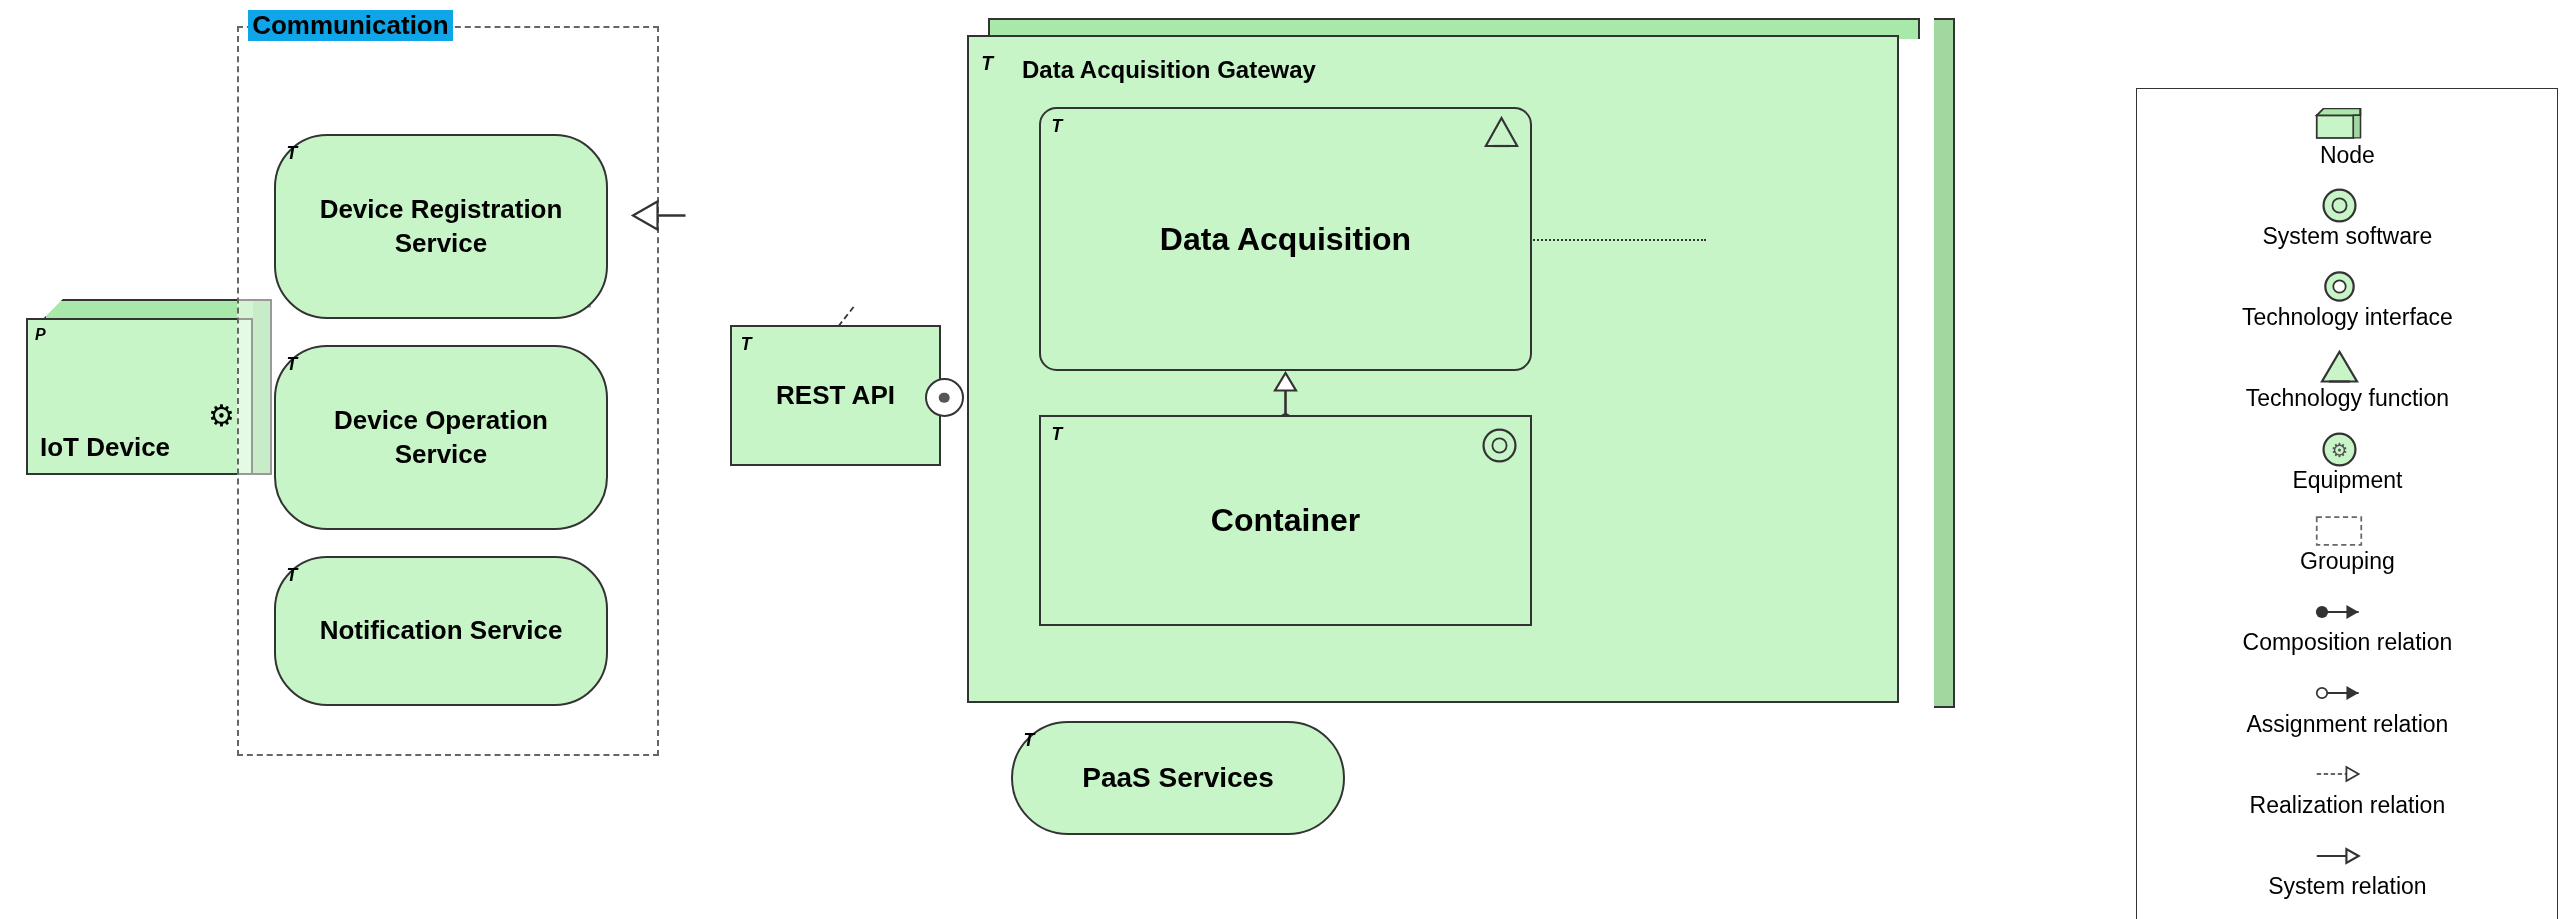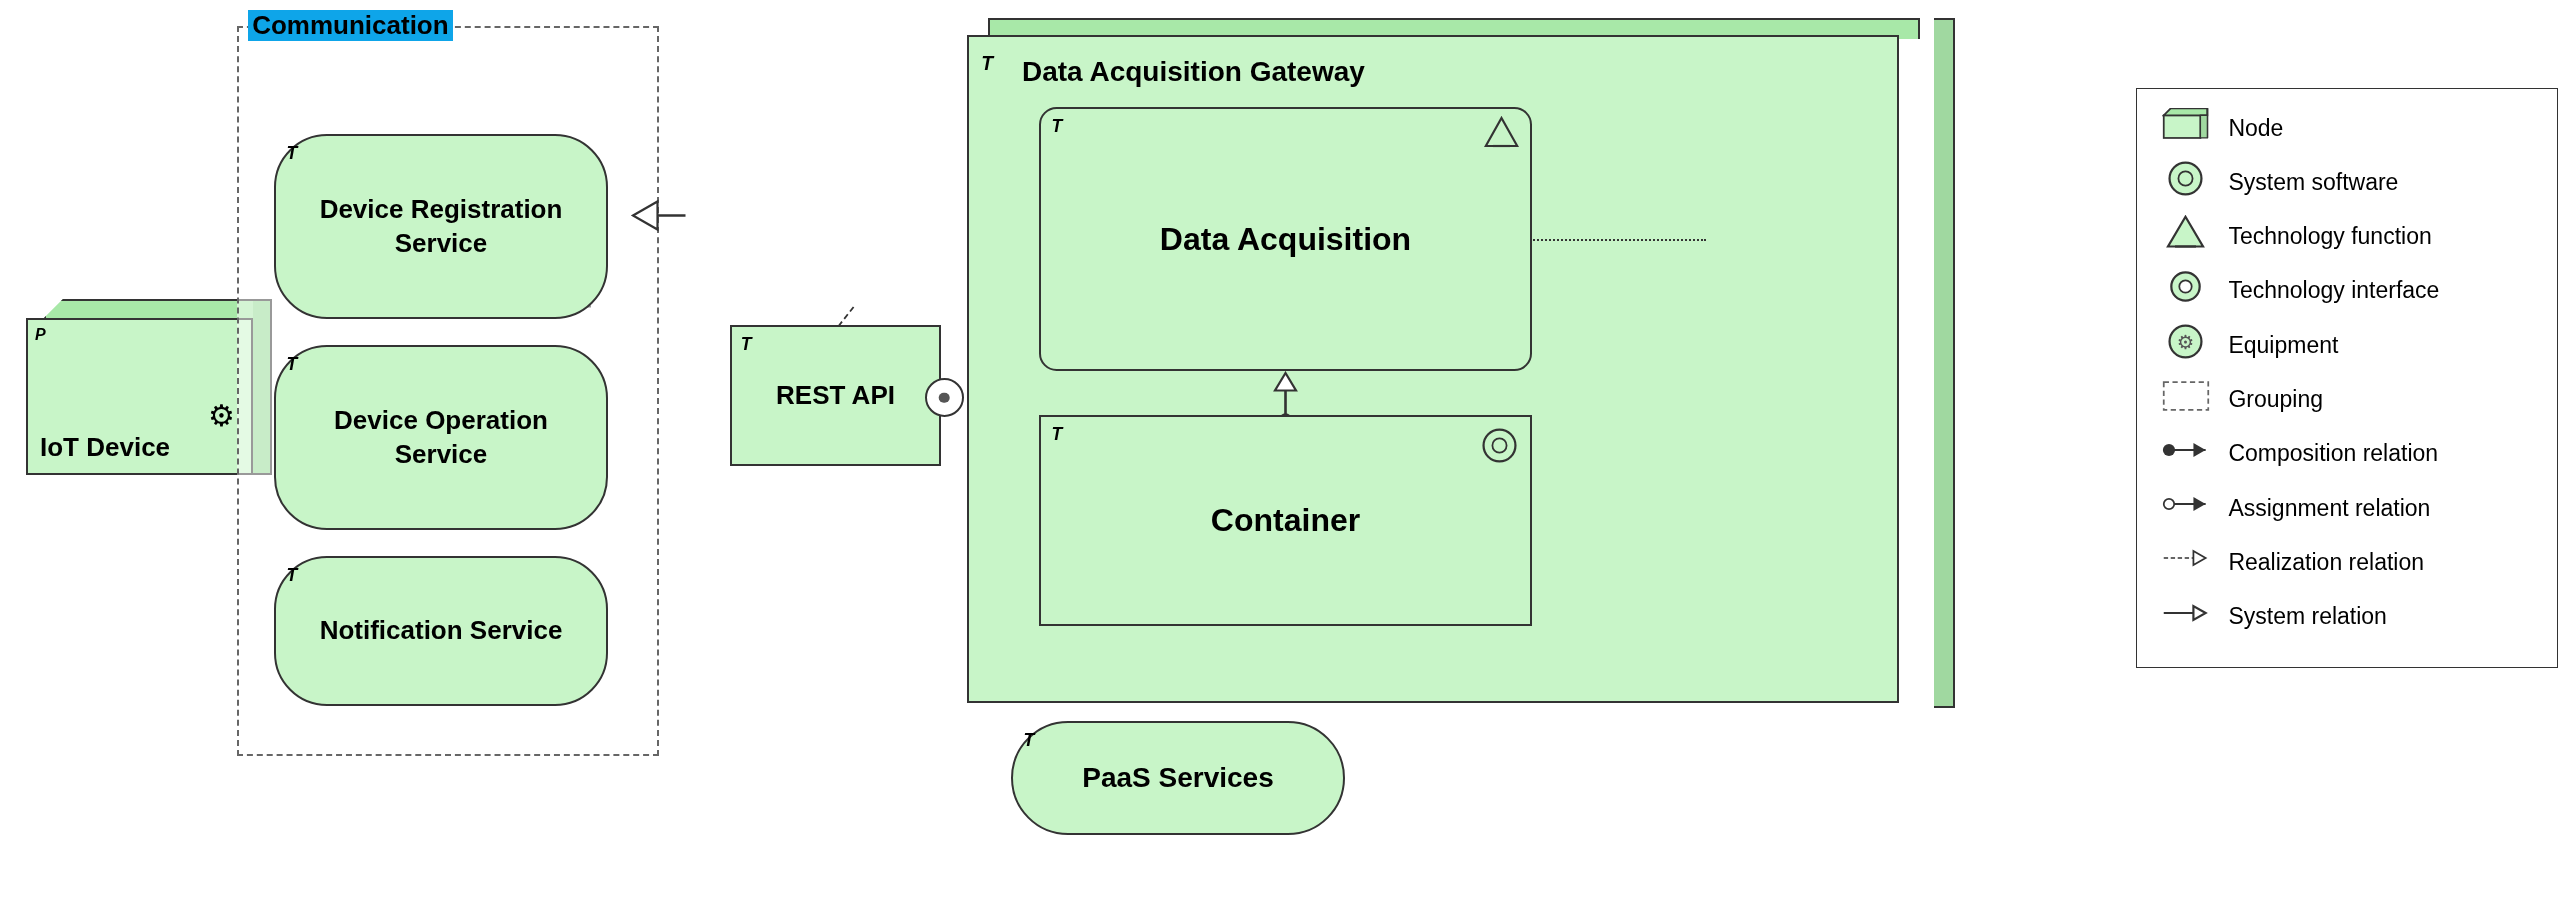--- a/index.html
+++ b/index.html
@@ -126,21 +126,21 @@
       width: 21px;
       height: 690px;
       background: #a0d8a0;
       border: 2.2px solid #333;
       border-left: none;
     }
     .dag-title {
       position: absolute;
       top: 19.3px;
       left: 53px;
-      font-size: 28px;
+      font-size: 24px;
       font-weight: bold;
     }
     .dag-t-badge {
       position: absolute;
       top: 16px;
       left: 12.3px;
       font-size: 19.3px;
       font-weight: bold;
       font-style: italic;
     }
@@ -205,23 +205,24 @@
       position: absolute;
       right: 0;
       top: 88px;
       width: 422px;
       background: white;
       border: 1.8px solid #333;
       padding: 17.6px 22px;
     }
     .legend-item {
       display: flex;
-      align-items: flex-end;
+      align-items: center;
       margin-bottom: 19.3px;
       font-size: 23px;
+      flex-direction: column;
     }
     .legend-icon {
       width: 53px;
       height: 35px;
       margin-right: 16px;
       flex-shrink: 0;
       display: flex;
       align-items: center;
       justify-content: center;
     }
@@ -379,38 +380,38 @@
       <svg width="39" height="39" viewBox="0 0 44 44">
         <circle cx="22" cy="22" r="18" fill="#c8f5c8" stroke="#333" stroke-width="2.5"></circle>
         <circle cx="22" cy="22" r="8" fill="#c8f5c8" stroke="#333" stroke-width="2"></circle>
       </svg>
     </div>
     <span>System software</span>
   </div>
 
   <div class="legend-item">
     <div class="legend-icon">
+      <svg width="39" height="39" viewBox="0 0 44 44">
+        <circle cx="22" cy="22" r="16" fill="#c8f5c8" stroke="#333" stroke-width="2.5"></circle>
+        <circle cx="22" cy="22" r="7" fill="white" stroke="#333" stroke-width="2"></circle>
+      </svg>
+    </div>
+    <span>Technology interface</span>
+  </div>
+
+  <div class="legend-item">
+    <div class="legend-icon">
       <svg width="39" height="35" viewBox="0 0 44 40">
         <polygon points="22,2 42,36 2,36" fill="#c8f5c8" stroke="#333" stroke-width="2.5"></polygon>
         <line x1="10" y1="36" x2="34" y2="36" stroke="#333" stroke-width="2.5"></line>
       </svg>
     </div>
     <span>Technology function</span>
   </div>
 
-  <div class="legend-item">
-    <div class="legend-icon">
-      <svg width="39" height="39" viewBox="0 0 44 44">
-        <circle cx="22" cy="22" r="16" fill="#c8f5c8" stroke="#333" stroke-width="2.5"></circle>
-        <circle cx="22" cy="22" r="7" fill="white" stroke="#333" stroke-width="2"></circle>
-      </svg>
-    </div>
-    <span>Technology interface</span>
-  </div>
-
 
   <div class="legend-item">
     <div class="legend-icon">
       <svg width="39" height="39" viewBox="0 0 44 44" style="font-size:26px">
         <circle cx="22" cy="22" r="18" fill="#c8f5c8" stroke="#333" stroke-width="2.5"></circle>
 
         <text x="22" y="30" text-anchor="middle" font-size="22" fill="#555">⚙</text>
       </svg>
     </div>
     <span>Equipment</span>

